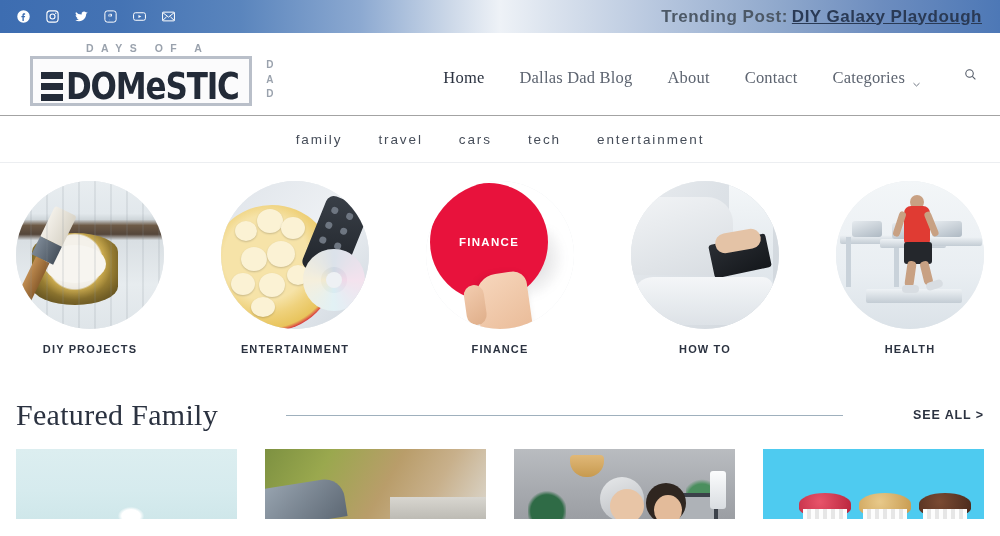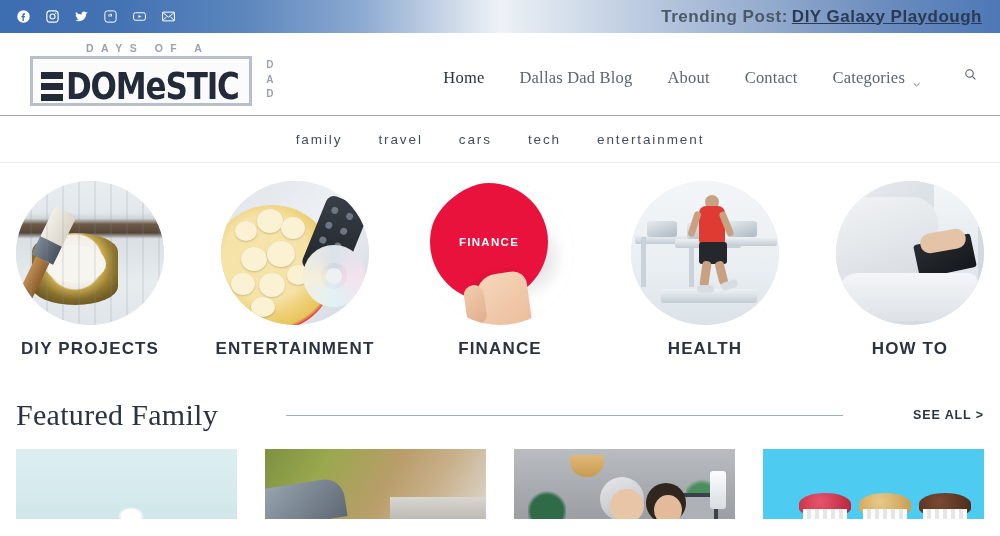--- a/index.html
+++ b/index.html
@@ -162,21 +162,21 @@
   .cat { width: 148px; display: flex; flex-direction: column; align-items: center; cursor: pointer; }
   .cat-circle {
     width: 148px; height: 148px;
     border-radius: 50%;
     overflow: hidden;
     position: relative;
     background: #e9ecef;
   }
   .cat-label {
     margin-top: 14px;
-    font-size: 17px;
+    font-size: 11px;
     font-weight: bold;
     letter-spacing: 1.15px;
     color: #2b3240;
     text-align: center;
   }
 
   
   .art { position: absolute; inset: 0; }
 
   
@@ -542,20 +542,33 @@
           </div>
         <div class="fin-hand"></div>
       </div>
     </div>
     <div class="cat-label">FINANCE</div>
   </div>
 
 
   <div class="cat">
     <div class="cat-circle">
+      <div class="art how-bg">
+        <div class="how-win"></div>
+        <div class="how-torso"></div>
+        <div class="how-lap"></div>
+        <div class="how-arm"></div>
+        <div class="how-leg"></div>
+      </div>
+    </div>
+    <div class="cat-label">HOW TO</div>
+  </div>
+
+  <div class="cat">
+    <div class="cat-circle">
       <div class="art hea-bg">
         <div class="tread tread-deck" style="left:4px;top:54px;width:64px;"></div>
         <div class="tread tread-post" style="left:10px;top:56px;height:50px;"></div>
         <div class="tread tread-post" style="left:58px;top:56px;height:50px;"></div>
         <div class="tread tread-con" style="left:16px;top:40px;"></div>
         <div class="tread tread-deck" style="left:44px;top:58px;width:66px;"></div>
         <div class="tread tread-con" style="left:56px;top:42px;"></div>
         <div class="tread tread-deck" style="left:88px;top:56px;width:58px;"></div>
         <div class="tread tread-con" style="left:96px;top:40px;"></div>
         <div class="tread tread-deck" style="left:30px;top:108px;width:96px;height:14px;"></div>
@@ -565,33 +578,20 @@
         <div class="run-arm" style="left:92px;top:30px;transform:rotate(-22deg);"></div>
         <div class="run-short"></div>
         <div class="run-leg" style="left:70px;top:80px;height:26px;transform:rotate(8deg);"></div>
         <div class="run-leg" style="left:86px;top:80px;height:24px;transform:rotate(-14deg);"></div>
         <div class="run-shoe" style="left:66px;top:104px;"></div>
         <div class="run-shoe" style="left:90px;top:100px;transform:rotate(-18deg);"></div>
       </div>
     </div>
     <div class="cat-label">HEALTH</div>
   </div>
-
-  <div class="cat">
-    <div class="cat-circle">
-      <div class="art how-bg">
-        <div class="how-win"></div>
-        <div class="how-torso"></div>
-        <div class="how-lap"></div>
-        <div class="how-arm"></div>
-        <div class="how-leg"></div>
-      </div>
-    </div>
-    <div class="cat-label">HOW TO</div>
-  </div>
 </div>
 
 <div class="featured">
   <div class="feat-title">Featured Family</div>
   <div class="feat-rule"></div>
   <a class="feat-seeall">SEE ALL &gt;</a>
 </div>
 
 <div class="cards">
 

